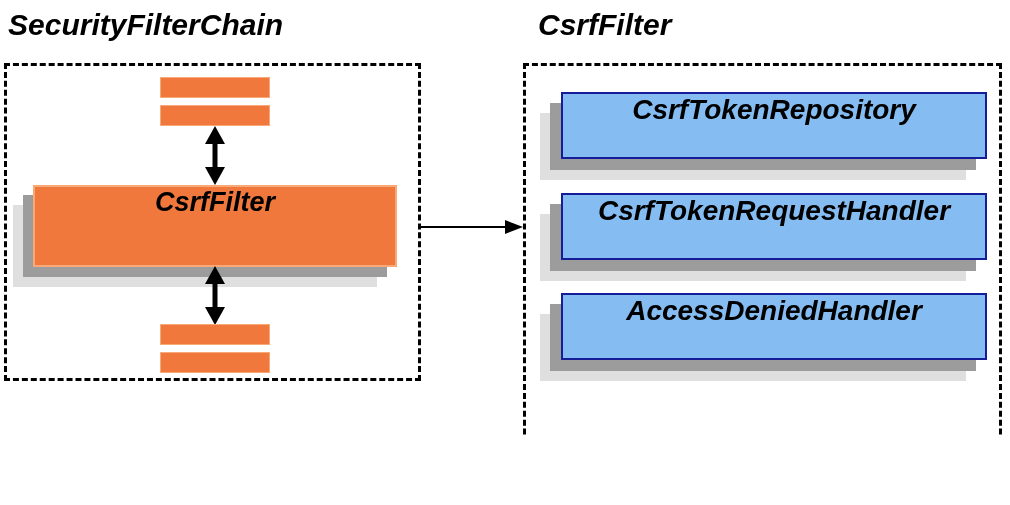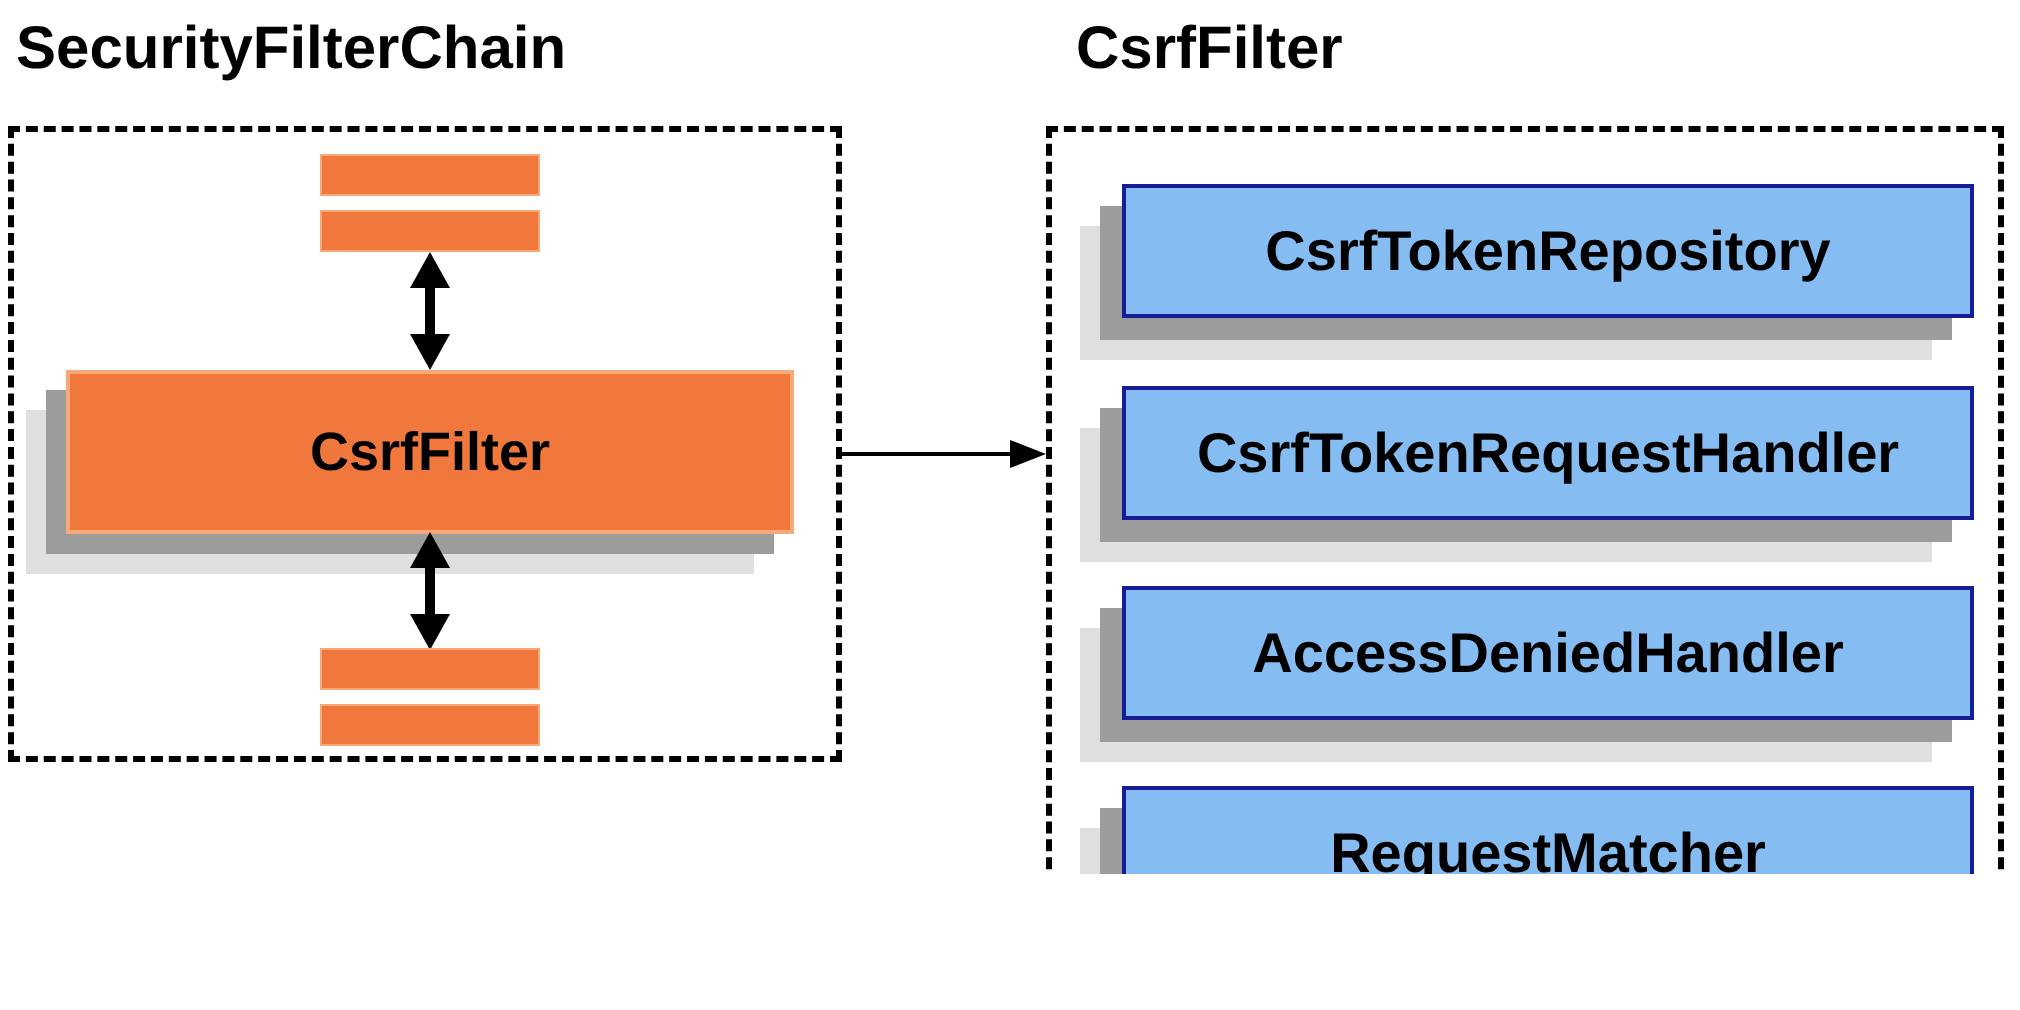--- a/index.html
+++ b/index.html
@@ -14,20 +14,21 @@
   }
   *{margin:0;padding:0;box-sizing:border-box;}
   html,body{background:var(--bg);}
   body{font-family:"Liberation Sans", sans-serif;}
   .canvas{
     position:relative;
     width:1010px;
     height:437px;
     background:var(--bg);
     overflow:hidden;
+    font-style:italic;
   }
   .title{
     position:absolute;
     font-weight:bold;
     font-size:30px;
     color:var(--ink);
     white-space:nowrap;
   }
   .title.left{left:8px;top:8px;}
   .title.right{left:538px;top:8px;}
@@ -51,21 +52,21 @@
   .bar.b2{top:105px;}
   .bar.b3{top:324px;}
   .bar.b4{top:352px;}
 
   .stackbox{position:absolute;}
   .stackbox .shadow{position:absolute;inset:0;}
   .stackbox .shadow.dark{background:var(--shadow-dark);transform:translate(-11px,11px);}
   .stackbox .shadow.light{background:var(--shadow-light);transform:translate(-21px,21px);}
   .stackbox .face{
     position:absolute;inset:0;
-    display:flex;align-items:center;justify-content:center;
+    display:flex;align-items:flex-start;justify-content:center;
     font-weight:bold;color:var(--ink);
     text-align:center;
   }
   .csrf-main{left:33px;top:185px;width:364px;height:82px;}
   .csrf-main .shadow.dark{transform:translate(-10px,10px);}
   .csrf-main .shadow.light{transform:translate(-20px,20px);}
   .csrf-main .face{
     background:var(--orange);
     border:2px solid var(--orange-border);
     font-size:27px;
@@ -145,21 +146,14 @@
   </div>
 
   <div class="stackbox component c3">
     <div class="shadow light"></div>
     <div class="shadow dark"></div>
     <div class="face">
       <span>AccessDeniedHandler</span>
     </div>
   </div>
 
-  <div class="stackbox component c4">
-    <div class="shadow light"></div>
-    <div class="shadow dark"></div>
-    <div class="face">
-      <span>RequestMatcher</span>
-    </div>
-  </div>
 
 </div>
 
 </body></html>

